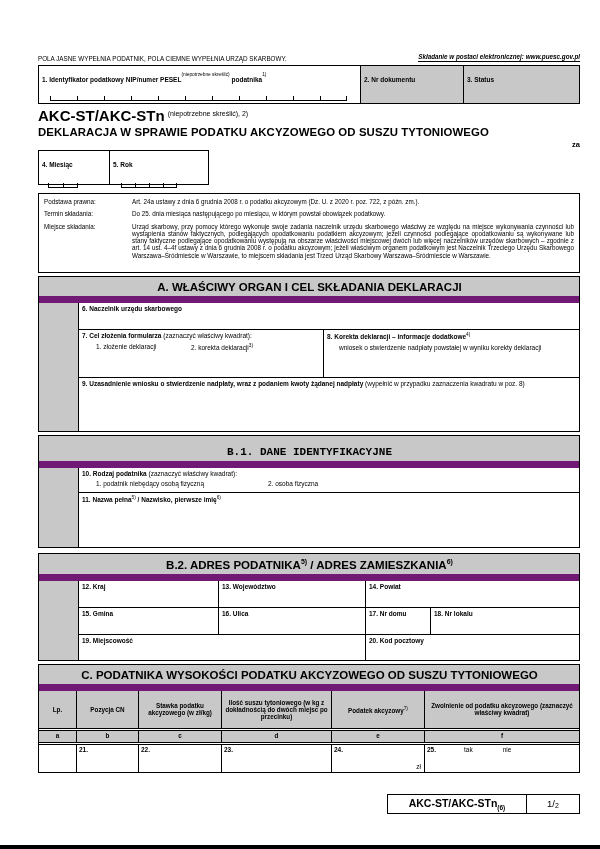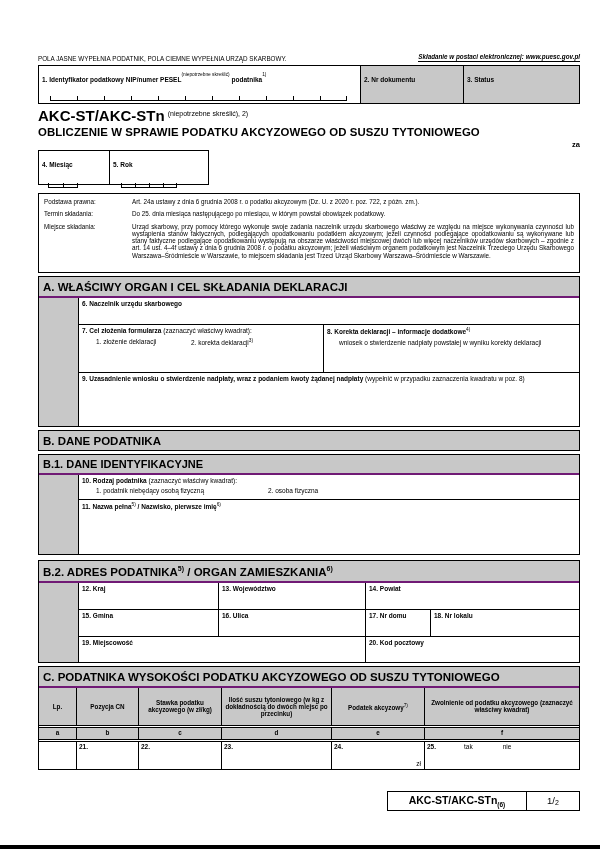--- a/index.html
+++ b/index.html
@@ -46,21 +46,21 @@
   .legal { margin-top:8px; border:1px solid #000; padding:4px 5px 2px 5px; font-size:6.3px; line-height:7.3px; height:80px; }
   .lrow { display:flex; margin-bottom:5px; }
   .lrow:last-child { margin-bottom:0; }
   .llabel { flex:0 0 88px; }
   .ltext { flex:1; }
   .just { text-align:justify; }
 
   
   .section { border:1px solid #000; margin-top:3px; }
   .band { background:#c8c8c8; font-weight:bold; font-size:11.5px; padding:4px 3px 3px 4px; }
-  .band.bb { border-bottom:2px solid #701a75; }
+  .band.bb { border-bottom:7px solid #701a75;text-align:center; }
   .sbody { display:flex; }
   .gutter { flex:0 0 40px; background:#c8c8c8; border-right:1px solid #000; }
   .fields { flex:1; min-width:0; }
   .fbox { padding:2px 3px; font-size:6.5px; }
   .bb { border-bottom:1px solid #000; }
   .br { border-right:1px solid #000; }
   .frow { display:flex; }
   .opts { display:flex; margin-top:4px; margin-left:14px; font-size:6.5px; }
   .h27 { height:27px; } .h47 { height:47px; } .h53 { height:53px; }
   .h25 { height:25px; } .h54 { height:54px; } .h26 { height:26px; }
@@ -125,21 +125,21 @@
       </div>
       <div class="idbox3">
         <span class="flabel">3. Status</span>
       </div>
     </div>
 
     <div class="title-block">
       <div>
         <span class="t-code">AKC-ST/AKC-STn</span><span class="t-note">(niepotrzebne skreślić), 2)</span>
       </div>
-      <div class="t-main">OBLICZENIE W SPRAWIE PODATKU AKCYZOWEGO OD SUSZU TYTONIOWEGO</div>
+      <div class="t-main">DEKLARACJA W SPRAWIE PODATKU AKCYZOWEGO OD SUSZU TYTONIOWEGO</div>
       <div class="t-za">za</div>
     </div>
 
     <div class="period-row">
       <div class="pbox pbox4">
         <span class="flabel">4. Miesiąc</span>
         <div class="comb comb-m">
             <span></span>
             <span></span>
           </div>
@@ -191,46 +191,43 @@
               <div style="margin:4px 0 0 12px; font-size:6.5px;">wniosek o stwierdzenie nadpłaty powstałej w wyniku korekty deklaracji</div>
             </div>
           </div>
           <div class="fbox h53">
             <span class="flabel">9. Uzasadnienie wniosku o stwierdzenie nadpłaty, wraz z podaniem kwoty żądanej nadpłaty </span><span style="font-size:6.5px;">(wypełnić w przypadku zaznaczenia kwadratu w poz. 8)</span>
           </div>
         </div>
       </div>
     </div>
 
+
     <div class="section">
-      <div class="band">B. DANE PODATNIKA</div>
-    </div>
-
-    <div class="section">
-      <div class="band bb" style="font-size:11px; padding-top:3px;">B.1. DANE IDENTYFIKACYJNE</div>
+      <div class="band bb" style="font-size:11px; padding-top:10px;font-family:Liberation Mono, monospace;">B.1. DANE IDENTYFIKACYJNE</div>
       <div class="sbody">
         <div class="gutter"></div>
         <div class="fields">
           <div class="fbox bb h25">
             <span class="flabel">10. Rodzaj podatnika </span><span style="font-size:6.5px;">(zaznaczyć właściwy kwadrat):</span>
             <div class="opts" style="margin-top:3px;">
               <span style="width:172px;">1. podatnik niebędący osobą fizyczną</span>
               <span>2. osoba fizyczna</span>
             </div>
           </div>
           <div class="fbox h54">
             <span class="flabel">11. Nazwa pełna</span><span class="sup">5)</span><span class="flabel"> / Nazwisko, pierwsze imię</span><span class="sup">6)</span>
           </div>
         </div>
       </div>
     </div>
 
     <div class="section" style="margin-top:5px;">
       <div class="band bb">
-        <span>B.2. ADRES PODATNIKA</span><span class="bsup">5)</span><span> / ORGAN ZAMIESZKANIA</span><span class="bsup">6)</span>
+        <span>B.2. ADRES PODATNIKA</span><span class="bsup">5)</span><span> / ADRES ZAMIESZKANIA</span><span class="bsup">6)</span>
       </div>
       <div class="sbody">
         <div class="gutter"></div>
         <div class="fields">
           <div class="frow bb">
             <div class="fbox br h26" style="flex:0 0 140px;"><span class="flabel">12. Kraj</span></div>
             <div class="fbox br h26" style="flex:0 0 147px;"><span class="flabel">13. Województwo</span></div>
             <div class="fbox h26" style="flex:1;"><span class="flabel">14. Powiat</span></div>
           </div>
           <div class="frow bb">

